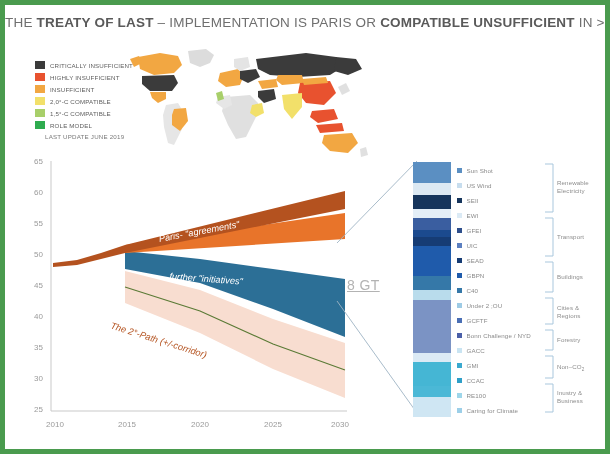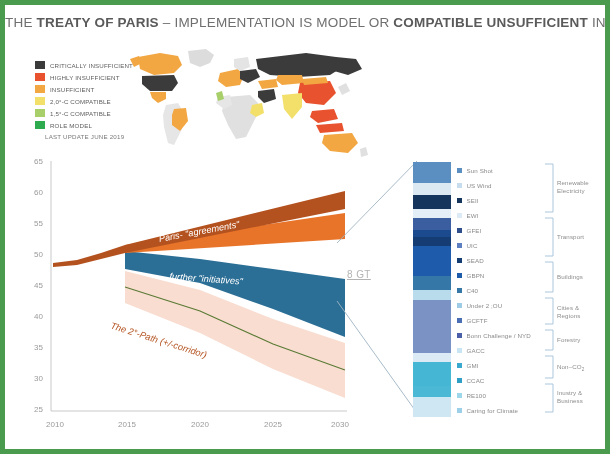--- a/index.html
+++ b/index.html
@@ -45,22 +45,22 @@
   
   #chart{
     position:absolute;left:10px;top:148px;width:350px;height:290px;
   }
   #chart-svg{display:block;}
   .ytick{font-size:8px;fill:#9a9a9a;font-family:"Liberation Sans",sans-serif;}
   .xtick{font-size:8px;fill:#9a9a9a;font-family:"Liberation Sans",sans-serif;}
   .ann{font-size:9.2px;font-family:"Liberation Sans",sans-serif;font-style:italic;}
   
   #gt-label{
-    position:absolute;left:342px;top:264px;
-    font-size:10px;color:#b3b3b3;letter-spacing:0.4px;text-decoration:underline;
+    position:absolute;left:342px;top:272px;
+    font-size:14px;color:#b3b3b3;letter-spacing:0.4px;text-decoration:underline;
   }
   
   #conn{position:absolute;left:300px;top:150px;width:130px;height:265px;}
   
   #bar{
     position:absolute;left:408px;top:157px;width:38px;height:252px;
   }
   .seg{width:38px;}
   
   #init-legend{
@@ -79,21 +79,21 @@
   }
   .cat-lb sub{font-size:4.6px;}
   #brk-svg{position:absolute;left:0;top:0;}
 </style>
 </head>
 <body>
 
 <div id="frame">
 
   <div id="title-bar">
-    <span>THE </span><span class="b">TREATY OF PARIS</span><span> – IMPLEMENTATION IS MODEL OR </span><span class="b">COMPATIBLE UNSUFFICIENT</span><span> IN &gt;50% GDP</span>
+    <span>THE </span><span class="b">TREATY OF LAST</span><span> – IMPLEMENTATION IS PARIS OR </span><span class="b">COMPATIBLE UNSUFFICIENT</span><span> IN &gt;50% GDP</span>
   </div>
 
   <div id="map-legend">
     <div class="lg-row">
       <span class="lg-sw" style="background:#3b3b3b"></span>
       <span class="lg-tx">CRITICALLY INSUFFICIENT</span>
     </div>
     <div class="lg-row">
       <span class="lg-sw" style="background:#e8522f"></span>
       <span class="lg-tx">HIGHLY INSUFFICIENT</span>

